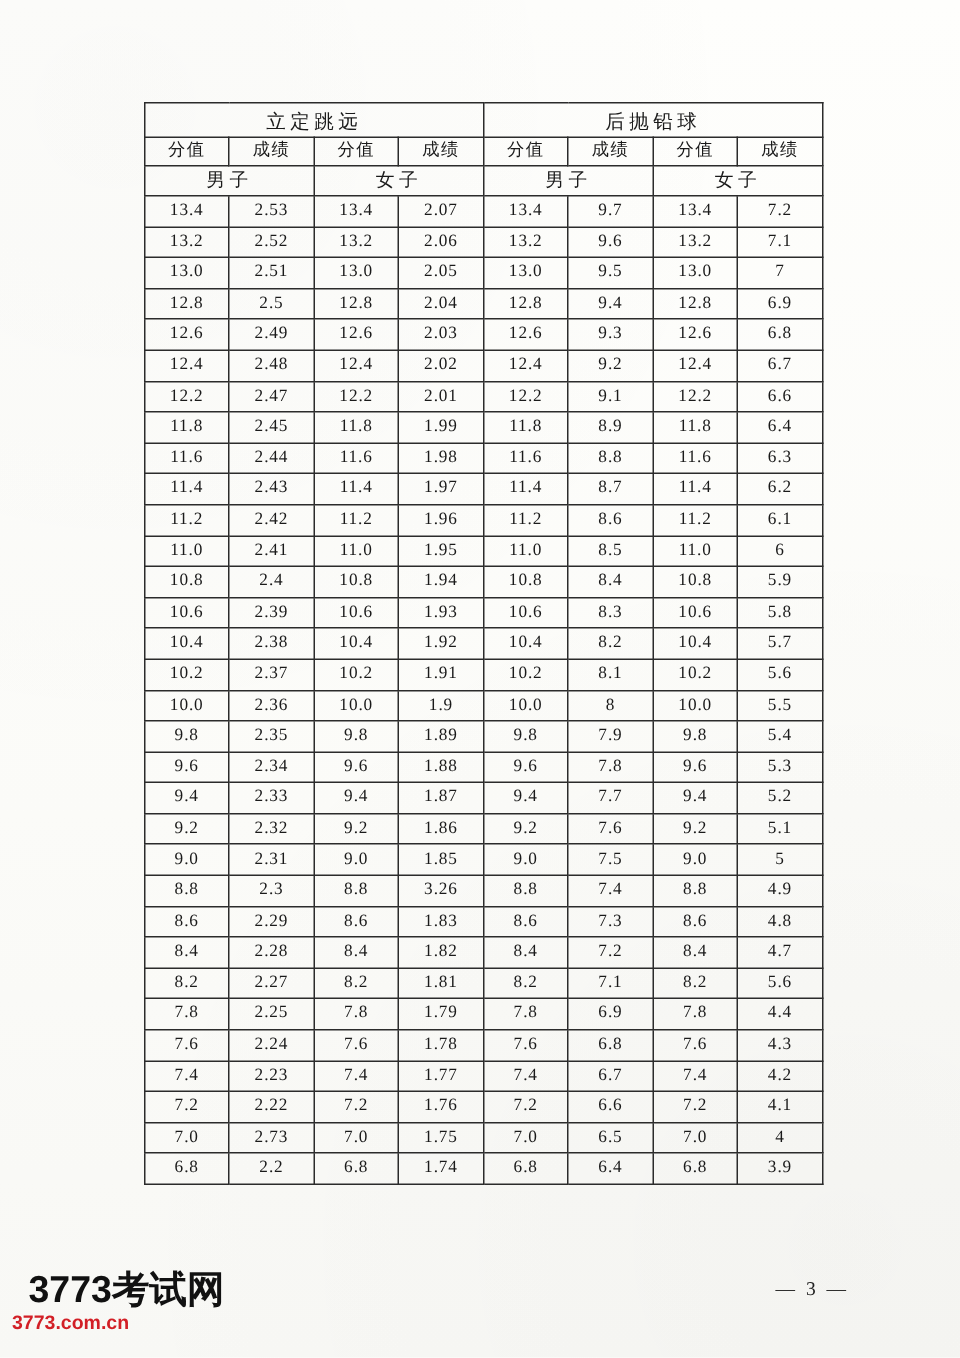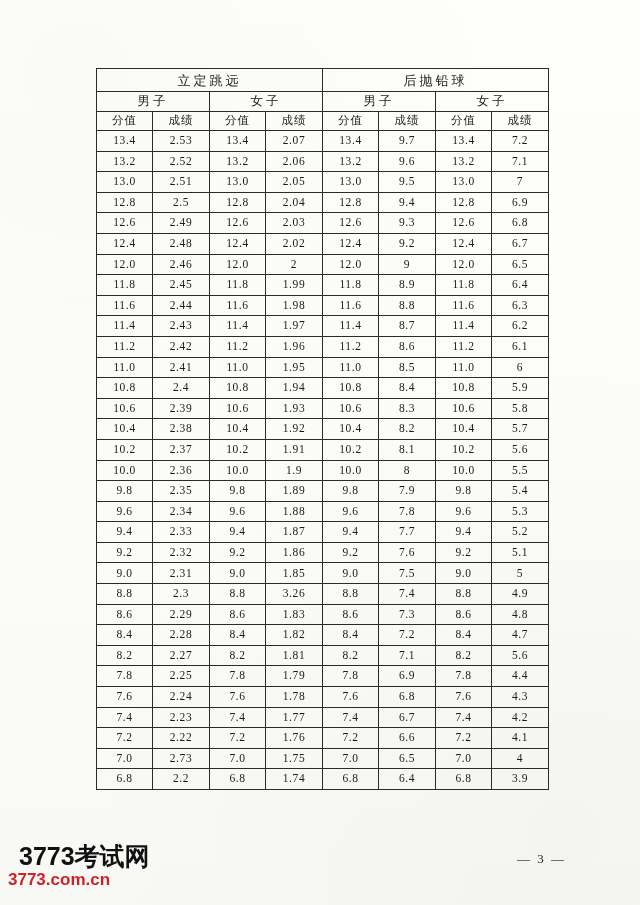--- a/index.html
+++ b/index.html
@@ -95,21 +95,21 @@
     font-family: "Liberation Sans", sans-serif;
     font-size: 25px;
     font-weight: bold;
     color: #111;
     letter-spacing: 0px;
     display: block;
     margin-left: 11px;
   }
   .wm-sub {
     font-family: "Liberation Sans", sans-serif;
-    font-size: 17px;
+    font-size: 13px;
     font-weight: bold;
     color: #d21f26;
     letter-spacing: 0px;
     display: block;
     margin-top: 2px;
   }
 </style>
 </head>
 <body>
 
@@ -127,35 +127,35 @@
           <col class="col-result">
         <col class="col-score">
           <col class="col-result">
       </colgroup>
       <thead>
         <tr>
           <th class="group-head" colspan="4">立定跳远</th>
           <th class="group-head" colspan="4">后抛铅球</th>
         </tr>
         <tr>
-          <th class="sex-head" colspan="2">男子</th>
-          <th class="sex-head" colspan="2">女子</th>
-          <th class="sex-head" colspan="2">男子</th>
-          <th class="sex-head" colspan="2">女子</th>
-        </tr>
-        <tr>
           <th class="col-head">分值</th>
           <th class="col-head">成绩</th>
           <th class="col-head">分值</th>
           <th class="col-head">成绩</th>
           <th class="col-head">分值</th>
           <th class="col-head">成绩</th>
           <th class="col-head">分值</th>
           <th class="col-head">成绩</th>
         </tr>
+        <tr>
+          <th class="sex-head" colspan="2">男子</th>
+          <th class="sex-head" colspan="2">女子</th>
+          <th class="sex-head" colspan="2">男子</th>
+          <th class="sex-head" colspan="2">女子</th>
+        </tr>
       </thead>
       <tbody id="table-body">
           <tr>
             <td class="val">13.4</td>
             <td class="val">2.53</td>
             <td class="val">13.4</td>
             <td class="val">2.07</td>
             <td class="val">13.4</td>
             <td class="val">9.7</td>
             <td class="val">13.4</td>
@@ -205,28 +205,28 @@
             <td class="val">12.4</td>
             <td class="val">2.48</td>
             <td class="val">12.4</td>
             <td class="val">2.02</td>
             <td class="val">12.4</td>
             <td class="val">9.2</td>
             <td class="val">12.4</td>
             <td class="val">6.7</td>
           </tr>
           <tr>
-            <td class="val">12.0</td>
-            <td class="val">2.46</td>
-            <td class="val">12.0</td>
-            <td class="val">2</td>
-            <td class="val">12.0</td>
-            <td class="val">9</td>
-            <td class="val">12.0</td>
-            <td class="val">6.5</td>
+            <td class="val">12.2</td>
+            <td class="val">2.47</td>
+            <td class="val">12.2</td>
+            <td class="val">2.01</td>
+            <td class="val">12.2</td>
+            <td class="val">9.1</td>
+            <td class="val">12.2</td>
+            <td class="val">6.6</td>
           </tr>
           <tr>
             <td class="val">11.8</td>
             <td class="val">2.45</td>
             <td class="val">11.8</td>
             <td class="val">1.99</td>
             <td class="val">11.8</td>
             <td class="val">8.9</td>
             <td class="val">11.8</td>
             <td class="val">6.4</td>

